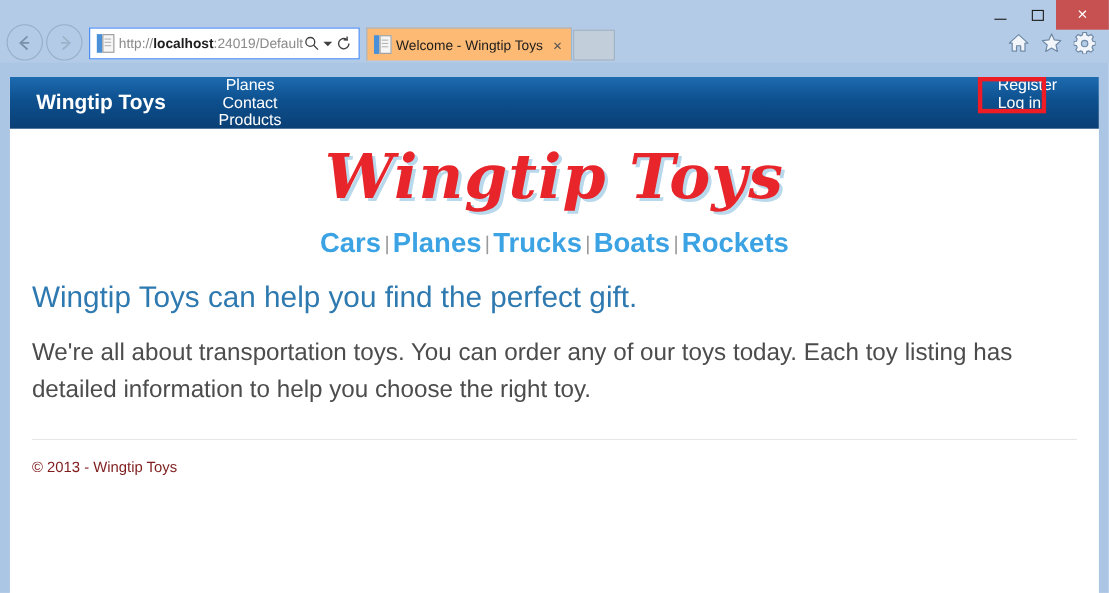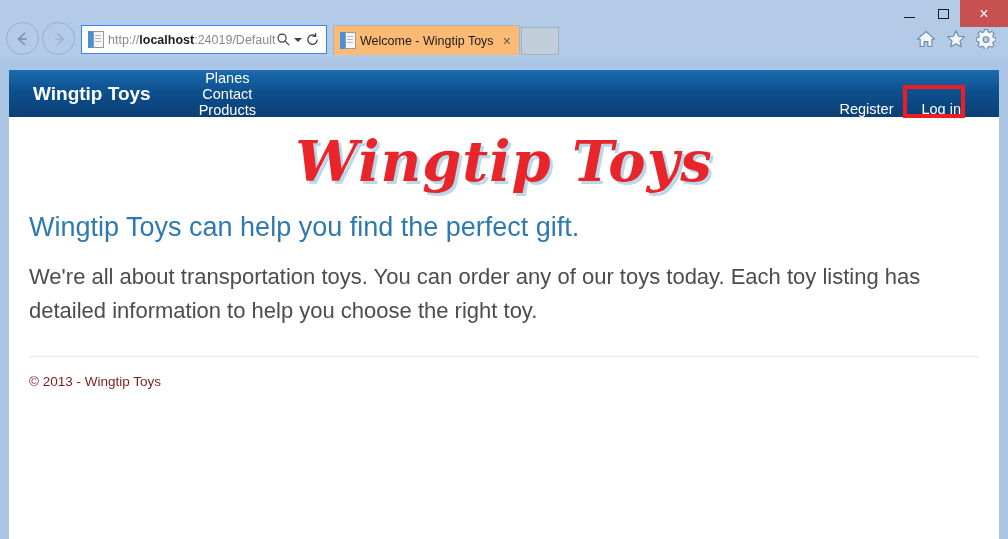--- a/index.html
+++ b/index.html
@@ -252,21 +252,22 @@
     padding: 0 16px;
     white-space: nowrap;
     text-decoration: none;
   }
   .nav-right {
     position: absolute;
     right: 24px;
     top: 0;
     height: 47px;
     display: flex;
-    align-items: flex-end;
+    align-items: flex-start;
+    flex-direction: column;
   }
   .nav-right .nav-link { padding: 0 14px; }
   .login-wrap {
     position: relative;
     display: flex;
     align-items: center;
   }
   .login-box {
     position: absolute;
     left: -4px;
@@ -448,20 +449,21 @@
           <span class="login-box"></span>
           <a class="nav-link">Log in</a>
         </span>
       </span>
     </div>
 
     <div class="page">
 
       <div class="logo">Wingtip Toys</div>
 
+      <div class="cats"><a>Cars</a><span class="sep">|</span><a>Planes</a><span class="sep">|</span><a>Trucks</a><span class="sep">|</span><a>Boats</a><span class="sep">|</span><a>Rockets</a></div>
 
       <h2 class="tagline">Wingtip Toys can help you find the perfect gift.</h2>
       <p class="body-copy">We're all about transportation toys. You can order any of our toys today. Each toy listing has detailed information to help you choose the right toy.</p>
 
       <hr class="divider">
       <div class="footer">© 2013 - Wingtip Toys</div>
 
     </div>
   </div>
 

